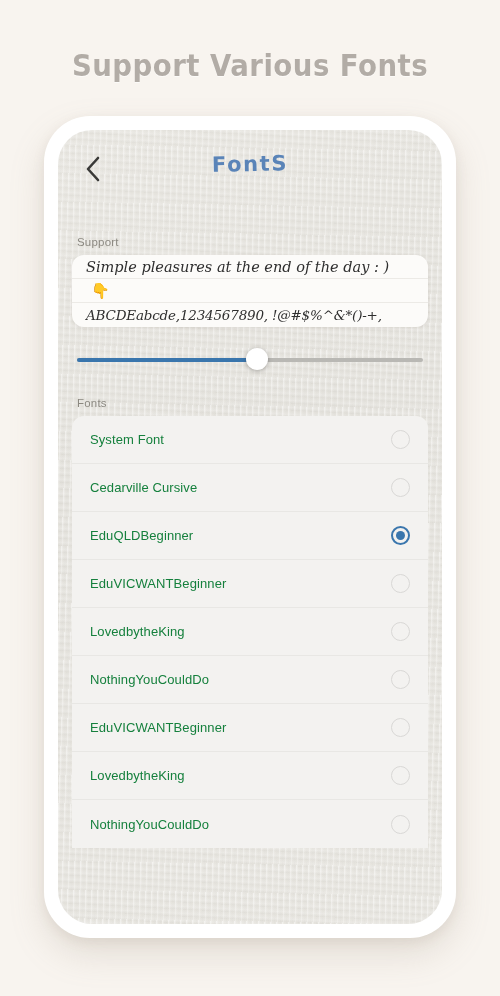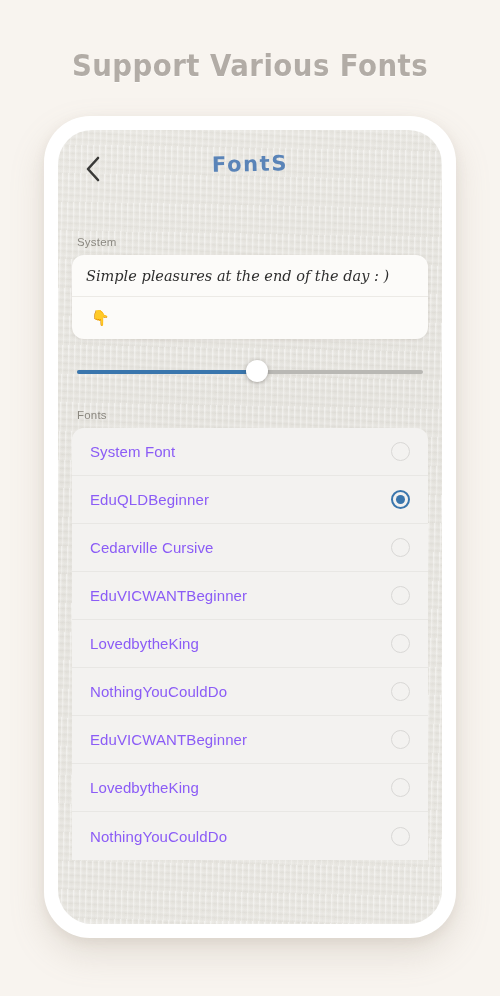--- a/index.html
+++ b/index.html
@@ -107,21 +107,21 @@
   
   .preview-card {
     margin: 0 14px;
     background: #fcfbf9;
     border-radius: 12px;
     box-shadow: 0 1px 3px rgba(120,110,100,0.12);
     overflow: hidden;
   }
 
   .preview-row {
-    height: 42px;
+    height: 24px;
     display: flex;
     align-items: center;
     padding: 0 14px;
     border-bottom: 1px solid #eceae6;
     font-family: "DejaVu Serif", serif;
     font-style: italic;
     font-size: 14.5px;
     color: #2e2e2e;
     white-space: nowrap;
     overflow: hidden;
@@ -178,22 +178,22 @@
     display: flex;
     align-items: center;
     justify-content: space-between;
     padding: 0 18px 0 18px;
     border-bottom: 1px solid #e8e7e4;
     cursor: pointer;
   }
   .font-row:last-child { border-bottom: none; }
 
   .font-name {
-    font-size: 15px;
-    color: #8b5cf6;
+    font-size: 13px;
+    color: #15803d;
     letter-spacing: 0.1px;
   }
 
   .radio {
     width: 19px;
     height: 19px;
     border-radius: 50%;
     border: 1.6px solid #d9d8d6;
     flex: 0 0 auto;
     position: relative;
@@ -228,51 +228,54 @@
           <svg width="16" height="26" viewBox="0 0 16 26" fill="none">
             <path d="M13 2 L3 13 L13 24" stroke="#3a3a38" stroke-width="2.6" stroke-linecap="round" stroke-linejoin="round"></path>
           </svg>
         </span>
       </div>
       <div class="nav-title">FontS</div>
     </div>
 
     <div class="content">
 
-      <div class="section-label">System</div>
+      <div class="section-label">Support</div>
 
       <div class="preview-card">
         <div class="preview-row">
           <span>Simple pleasures at the end of the day : )</span>
         </div>
         <div class="preview-row">
           <span class="hand-emoji">👇</span>
         </div>
+        <div class="preview-row mono-line">
+          <span>ABCDEabcde,1234567890, !@#$%^&amp;*()-+,</span>
+        </div>
       </div>
 
       <div class="slider-wrap">
         <div class="slider-track"></div>
         <div class="slider-fill" id="slider-fill" style="width: 52%;"></div>
         <div class="slider-thumb" id="slider-thumb" style="left: 52%;"></div>
       </div>
 
       <div class="section-label">Fonts</div>
 
       <div class="fonts-card" id="fonts-card">
           <div class="font-row">
             <span class="font-name">System Font</span>
             <span class="radio"></span>
           </div>
           <div class="font-row">
+            <span class="font-name">Cedarville Cursive</span>
+            <span class="radio"></span>
+          </div>
+          <div class="font-row">
             <span class="font-name">EduQLDBeginner</span>
             <span class="radio selected"></span>
-          </div>
-          <div class="font-row">
-            <span class="font-name">Cedarville Cursive</span>
-            <span class="radio"></span>
           </div>
           <div class="font-row">
             <span class="font-name">EduVICWANTBeginner</span>
             <span class="radio"></span>
           </div>
           <div class="font-row">
             <span class="font-name">LovedbytheKing</span>
             <span class="radio"></span>
           </div>
           <div class="font-row">

